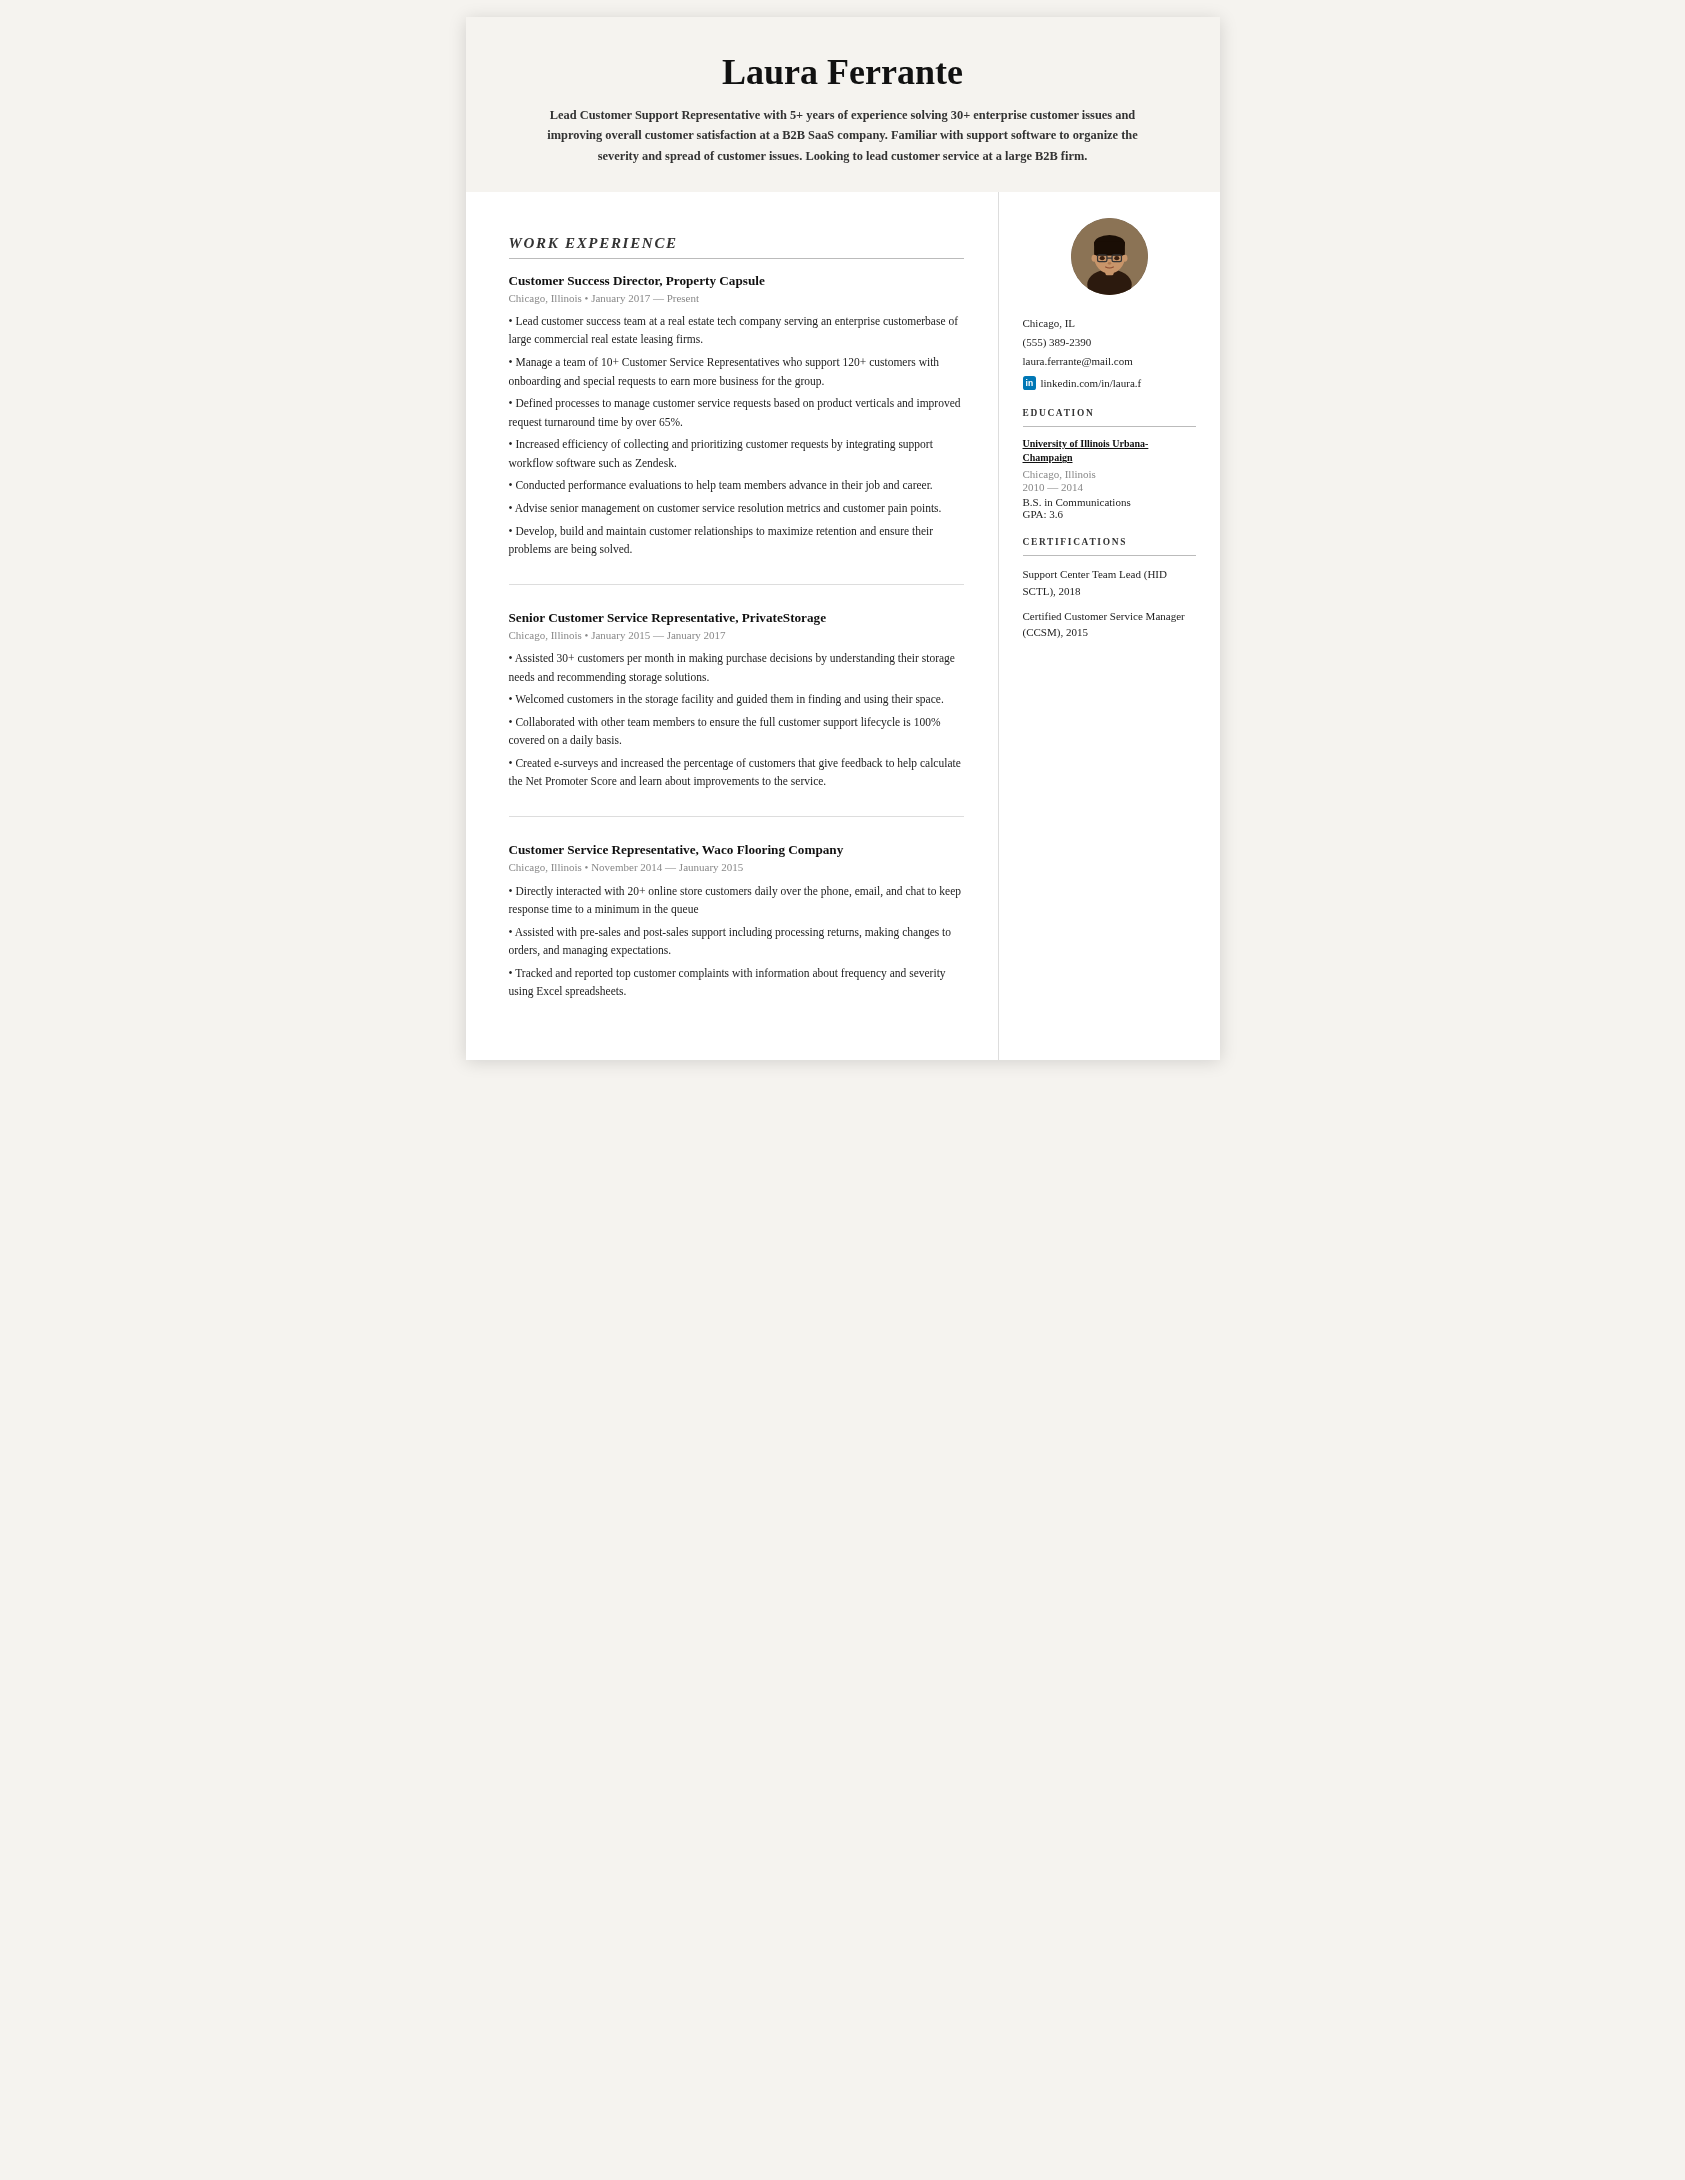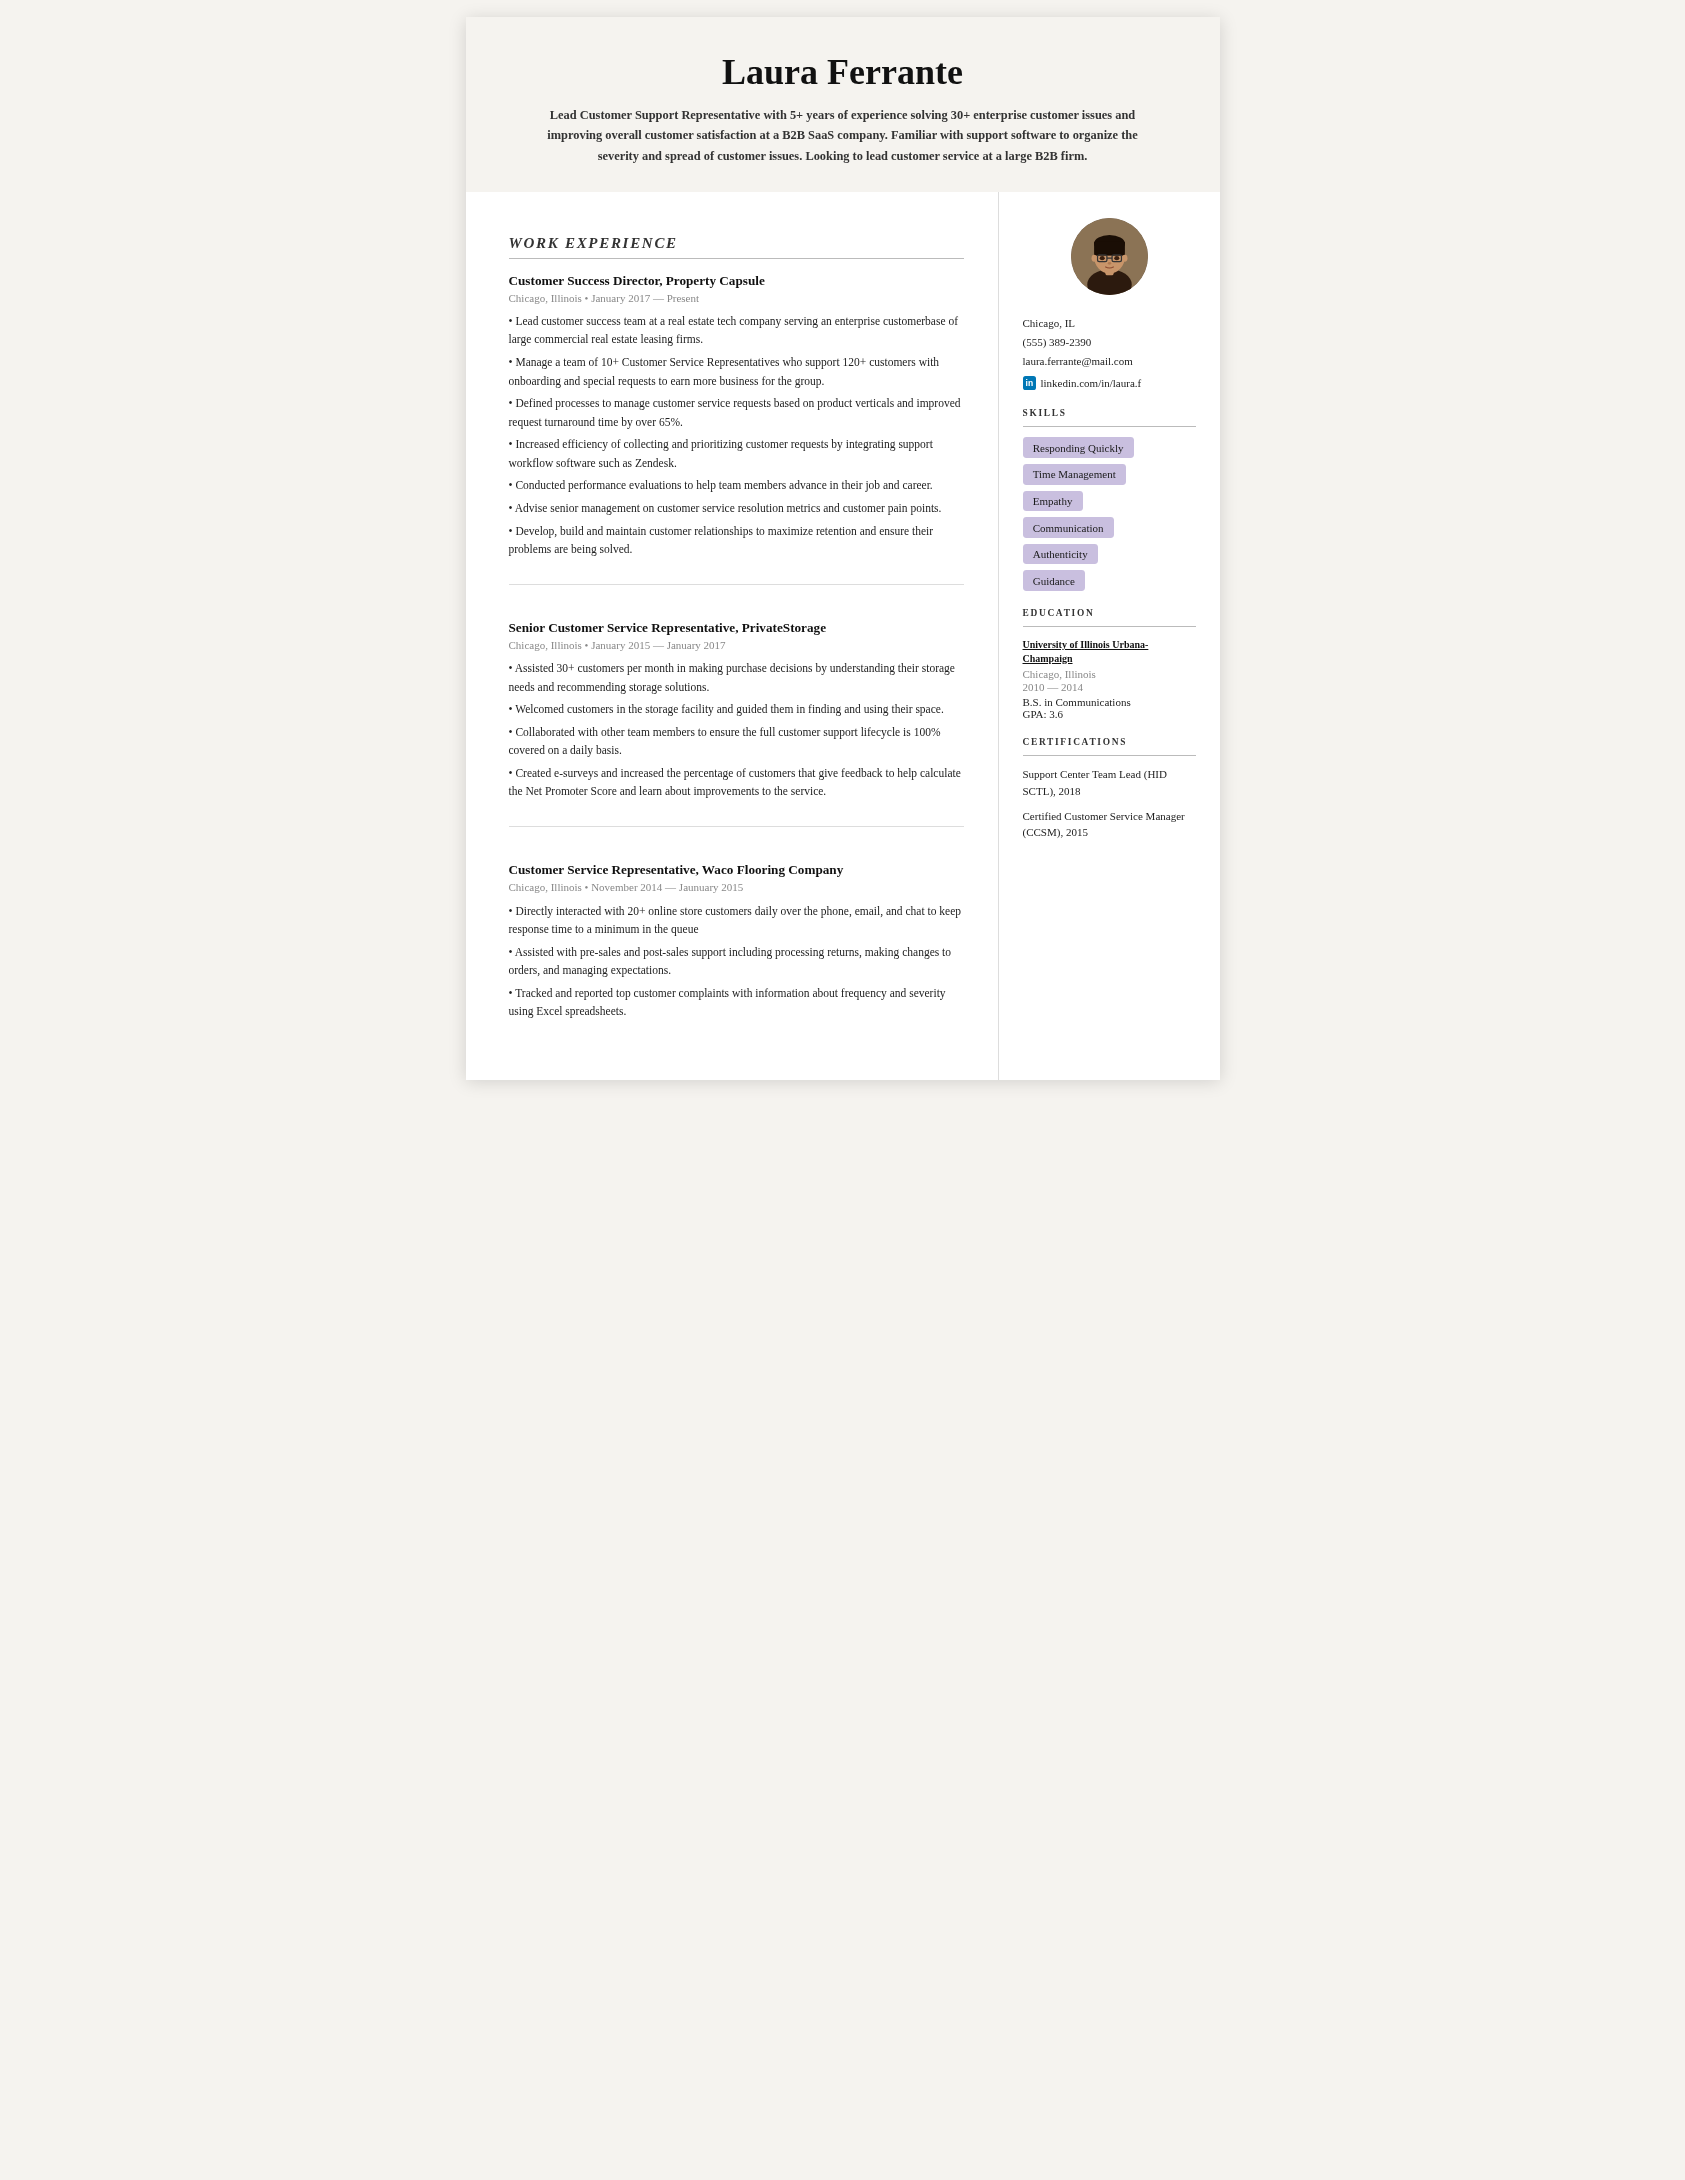--- a/index.html
+++ b/index.html
@@ -66,21 +66,21 @@
       border: none;
       border-top: 0.9px solid #bbb;
       margin-bottom: 13.6px;
     }
     
     .job-entry {
       margin-bottom: 25.6px;
     }
     .job-entry + .job-entry {
       border-top: 0.9px solid #ddd;
-      padding-top: 35px;
+      padding-top: 25px;
     }
     .job-title {
       font-size: 13.2px;
       font-weight: bold;
       color: #111;
       margin-bottom: 2.6px;
     }
     .job-meta {
       font-size: 11px;
       color: #888;
@@ -301,32 +301,20 @@
       <div class="contact-info">
         <div>Chicago, IL</div>
         <div>(555) 389-2390</div>
         <div>laura.ferrante@mail.com</div>
         <div class="linkedin-row">
           <span class="linkedin-icon">in</span>
           <span>linkedin.com/in/laura.f</span>
         </div>
       </div>
 
-      <div>
-        <div class="side-section-label">SKILLS</div>
-        <hr class="side-divider">
-        <div class="skills-list">
-          <span class="skill-tag">Responding Quickly</span>
-          <span class="skill-tag">Time Management</span>
-          <span class="skill-tag">Empathy</span>
-          <span class="skill-tag">Communication</span>
-          <span class="skill-tag">Authenticity</span>
-          <span class="skill-tag">Guidance</span>
-        </div>
-      </div>
 
       <div class="edu-section">
         <div class="side-section-label">EDUCATION</div>
         <hr class="side-divider">
         <div class="edu-school">University of Illinois Urbana-Champaign</div>
         <div class="edu-location">Chicago, Illinois</div>
         <div class="edu-years">2010 — 2014</div>
         <div class="edu-degree">B.S. in Communications</div>
         <div class="edu-gpa">GPA: 3.6</div>
       </div>

